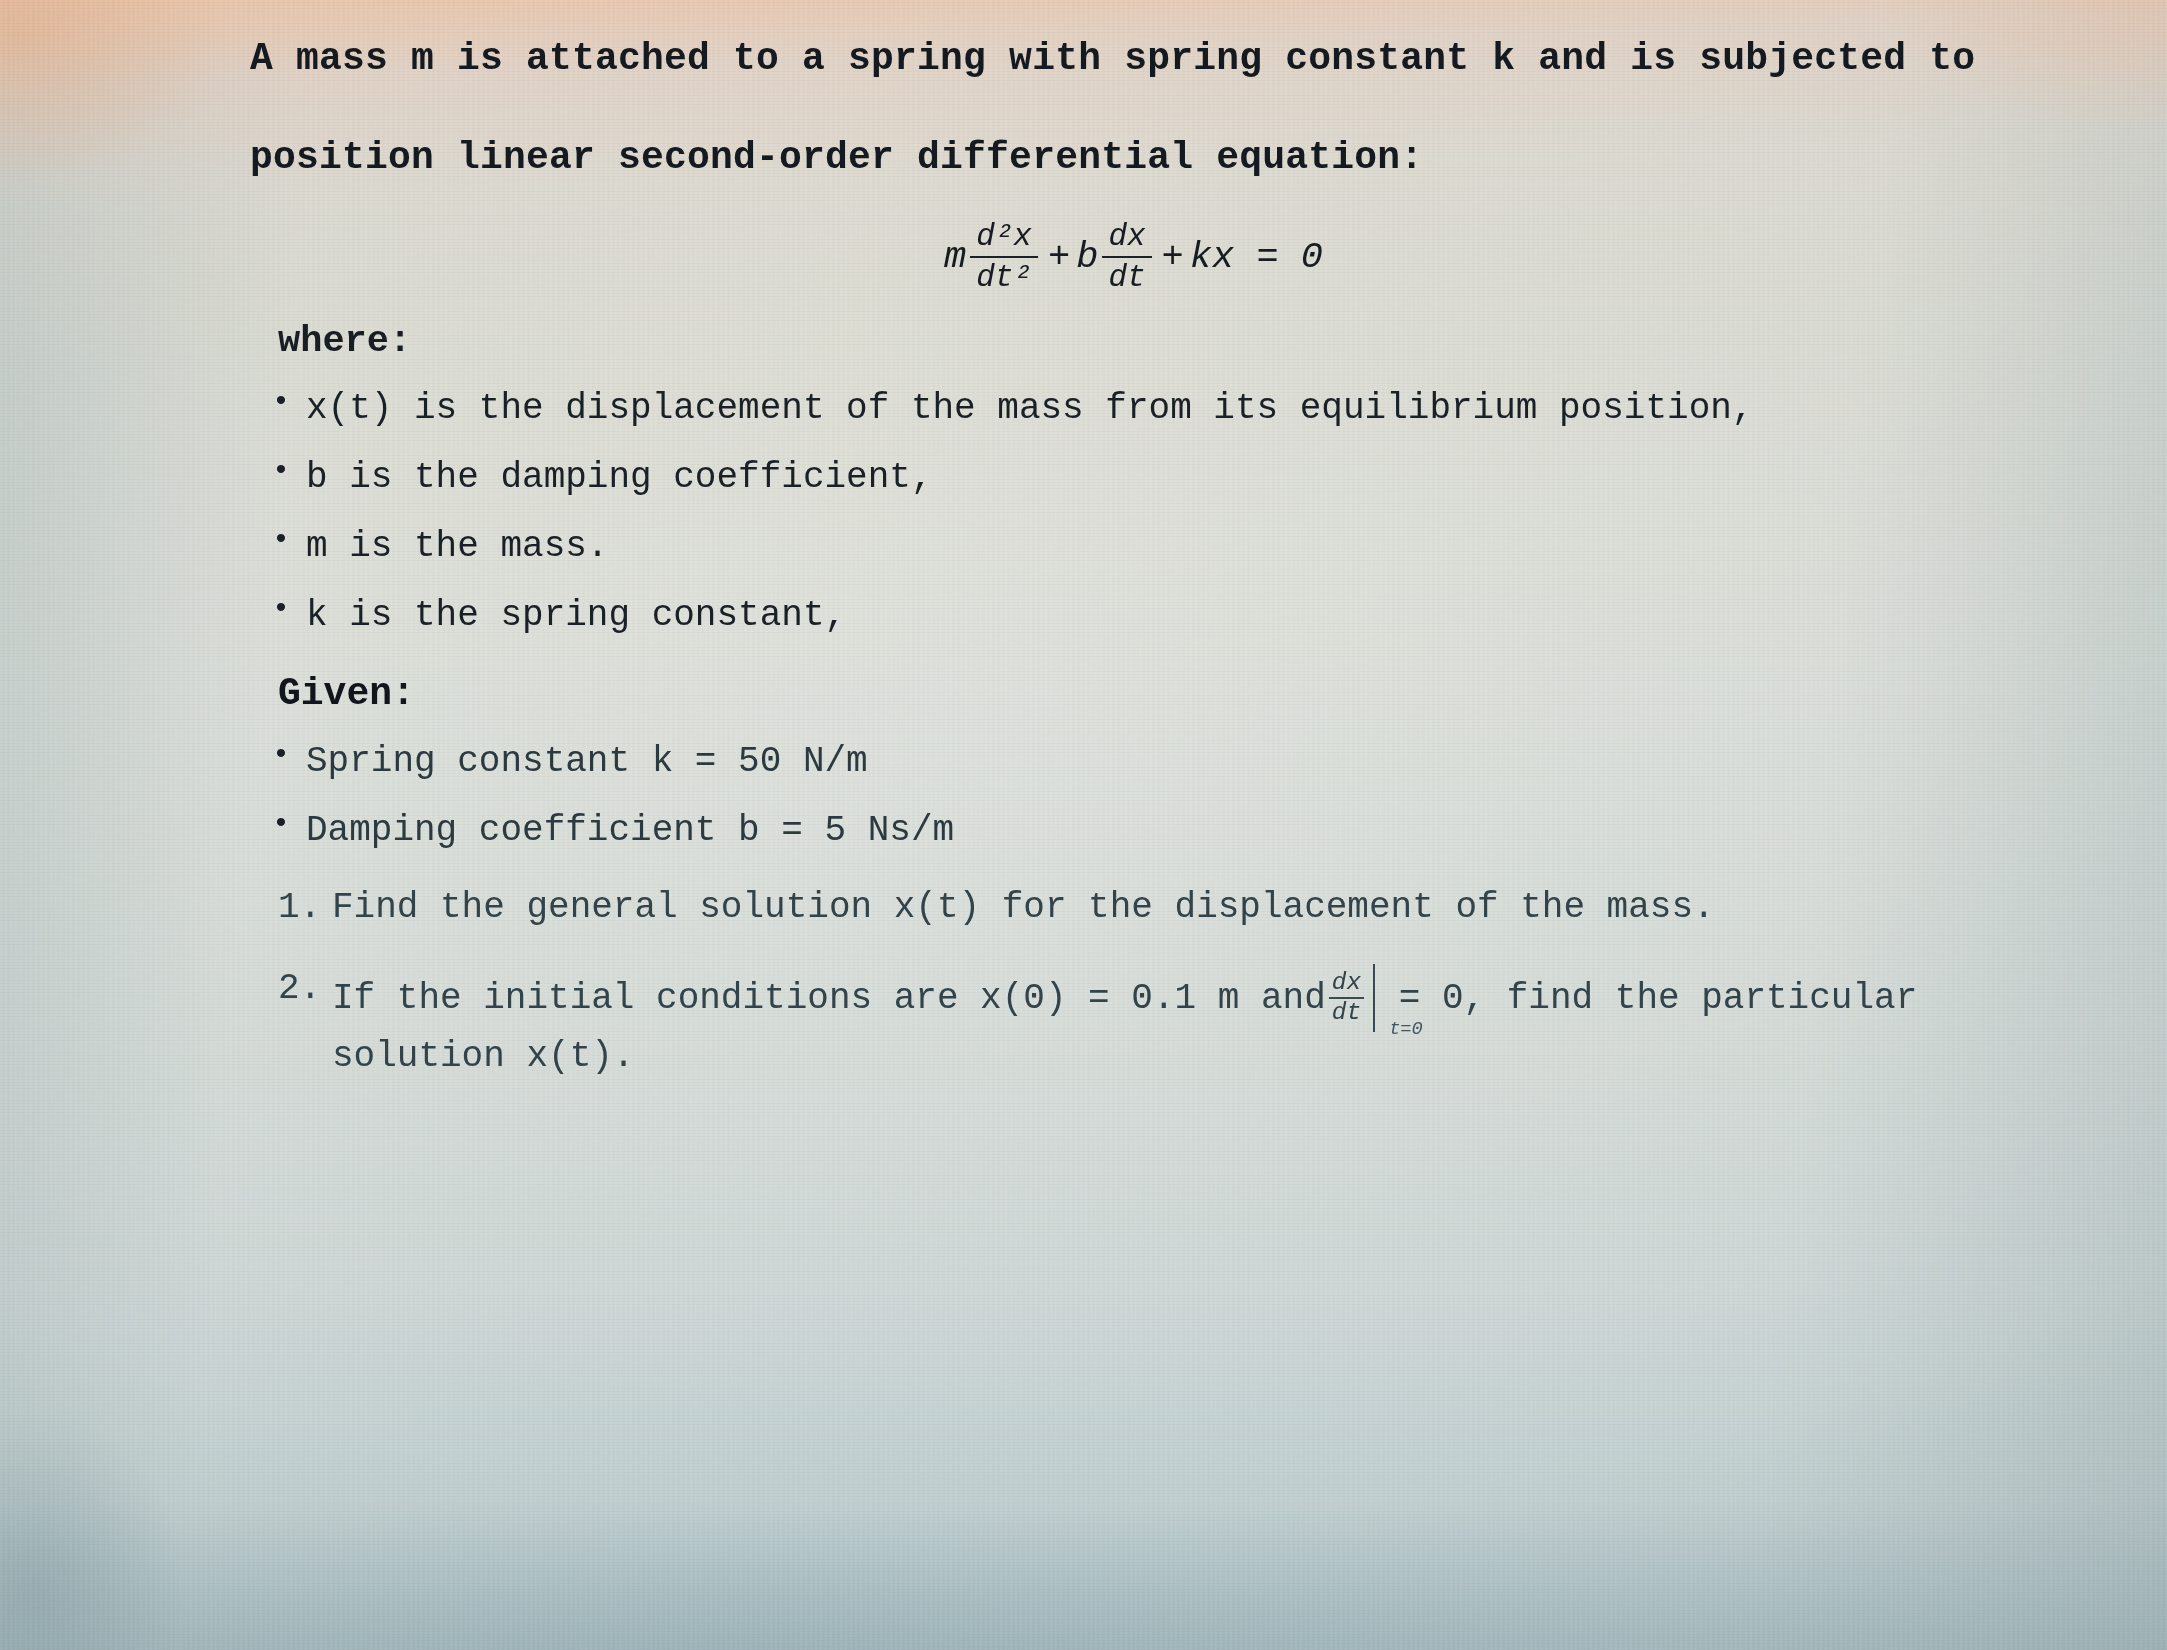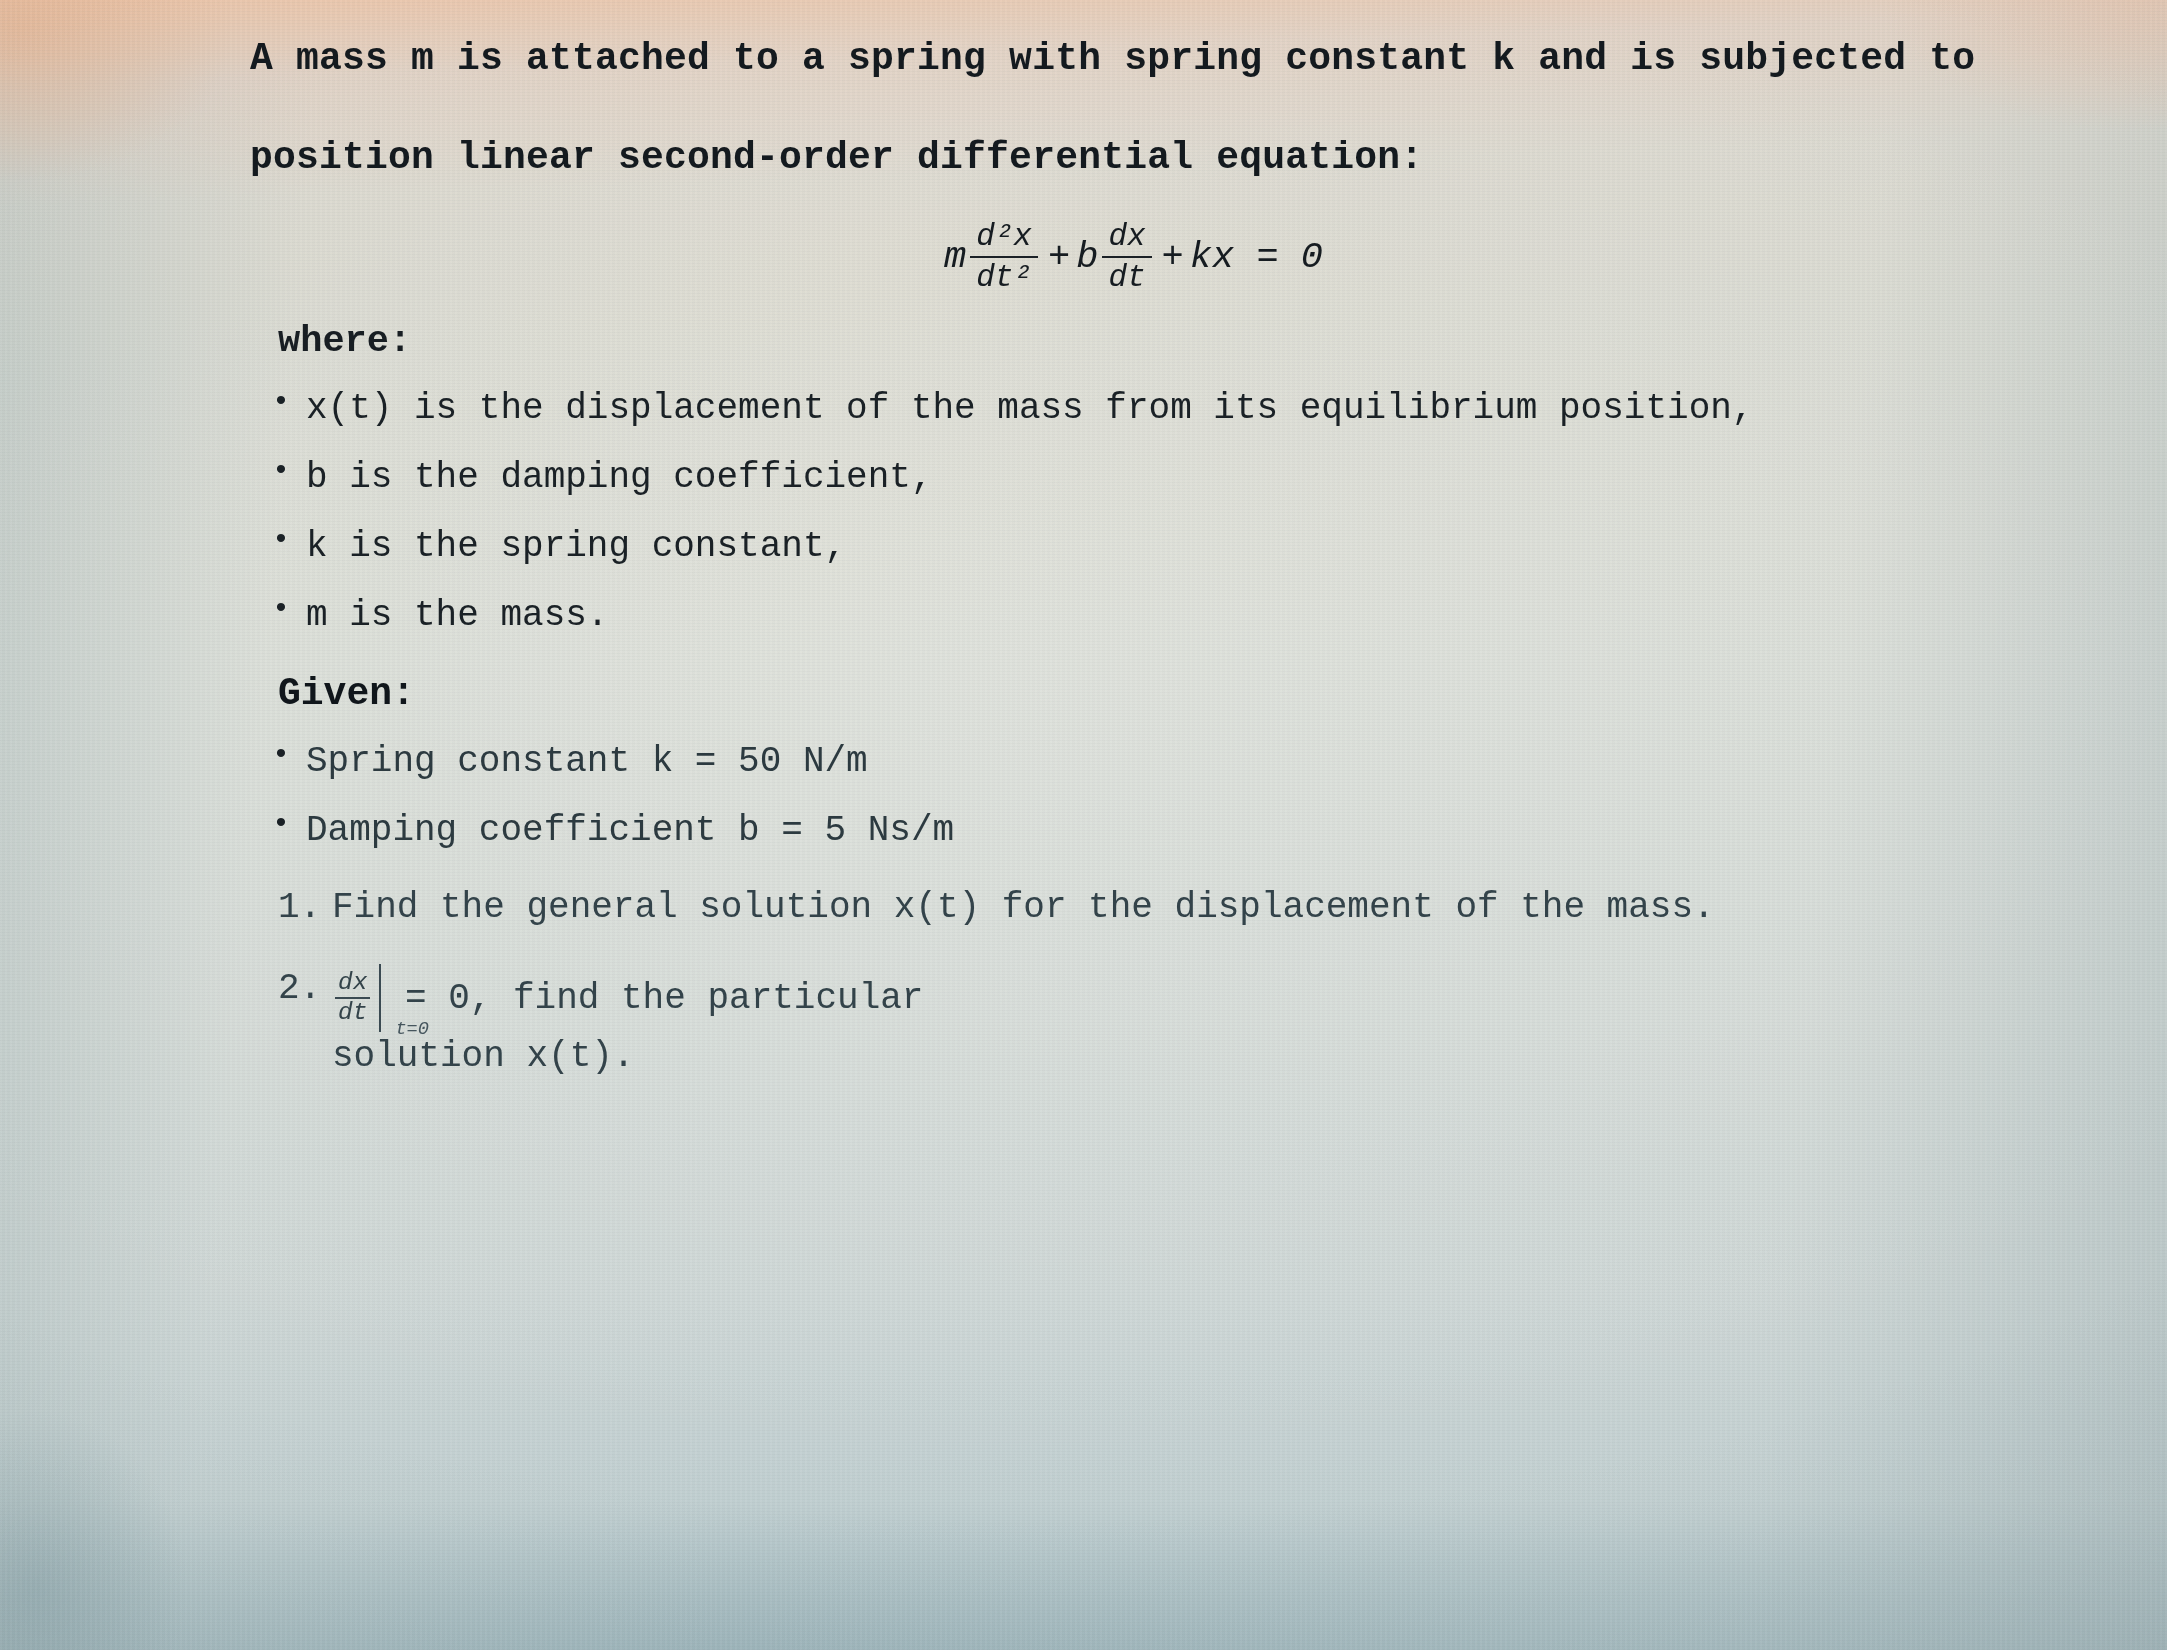--- a/index.html
+++ b/index.html
@@ -221,40 +221,40 @@
 
     <div class="equation-block">
       <span class="eq-inline">m</span><span class="frac"><span class="num">d²x</span><span class="den">dt²</span></span><span class="eq-op">+</span><span class="eq-inline">b</span><span class="frac"><span class="num">dx</span><span class="den">dt</span></span><span class="eq-op">+</span><span class="eq-inline">kx = 0</span>
     </div>
 
     <div class="where-label">where:</div>
 
     <ul class="bullets">
       <li>x(t) is the displacement of the mass from its equilibrium position,</li>
       <li>b is the damping coefficient,</li>
+      <li>m is the mass.</li>
       <li>k is the spring constant,</li>
-      <li>m is the mass.</li>
     </ul>
 
     <div class="given-label">Given:</div>
 
     <ul class="bullets given">
       <li>Spring constant k = 50 N/m</li>
       <li>Damping coefficient b = 5 Ns/m</li>
     </ul>
 
     <ol class="questions">
       <li>
         <span class="qnum">1.</span>
         <span class="qbody">Find the general solution x(t) for the displacement of the mass.</span>
       </li>
       <li>
         <span class="qnum">2.</span>
         <span class="qbody">
-          <span class="frac-sm"><span class="num">dx</span><span class="den">dt</span></span><span class="evalbar"><span class="bar"></span><span class="sub">t=0</span></span>
+          <span>If the initial conditions are x(0) = 0.1 m and</span><span class="frac-sm"><span class="num">dx</span><span class="den">dt</span></span><span class="evalbar"><span class="bar"></span><span class="sub">t=0</span></span>
           <span>= 0, find the particular</span>
           <br>
           <span>solution x(t).</span>
         </span>
       </li>
     </ol>
 
   </div>
 </div>
 

